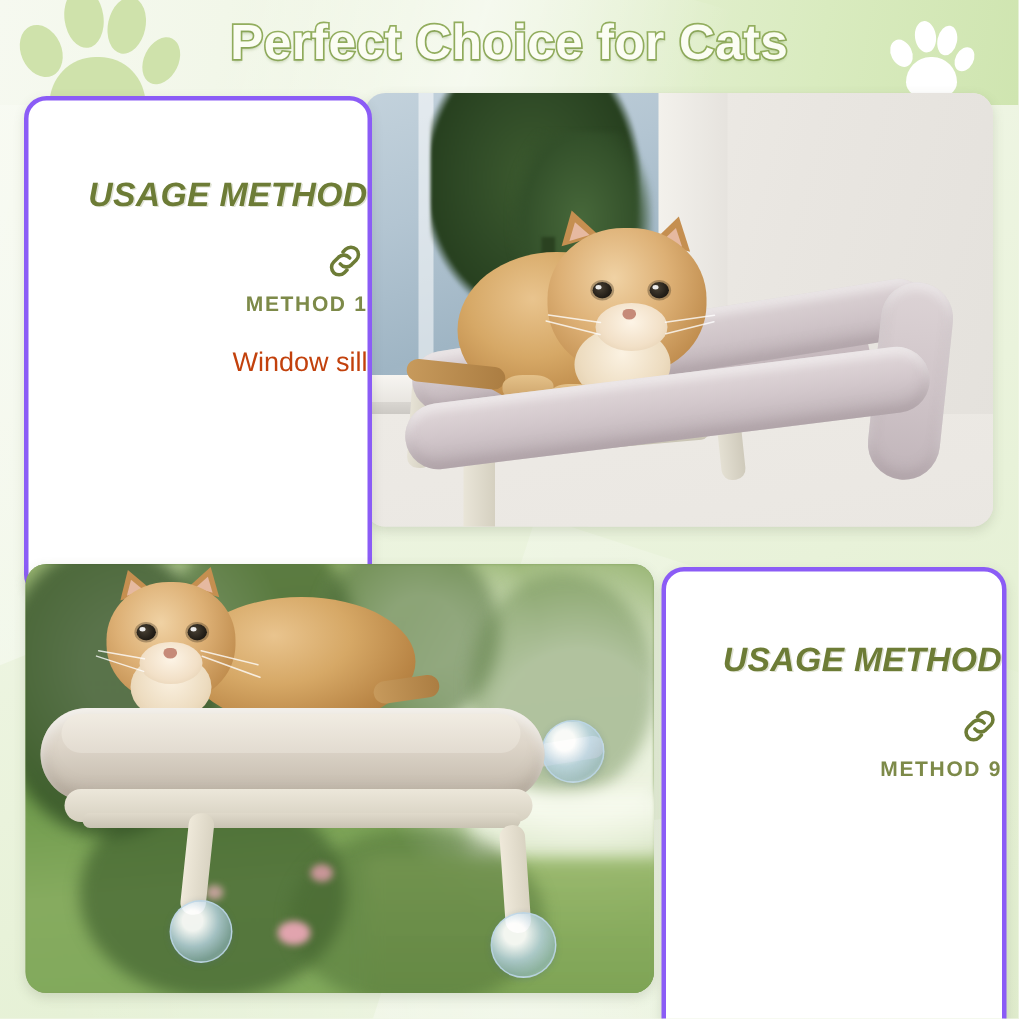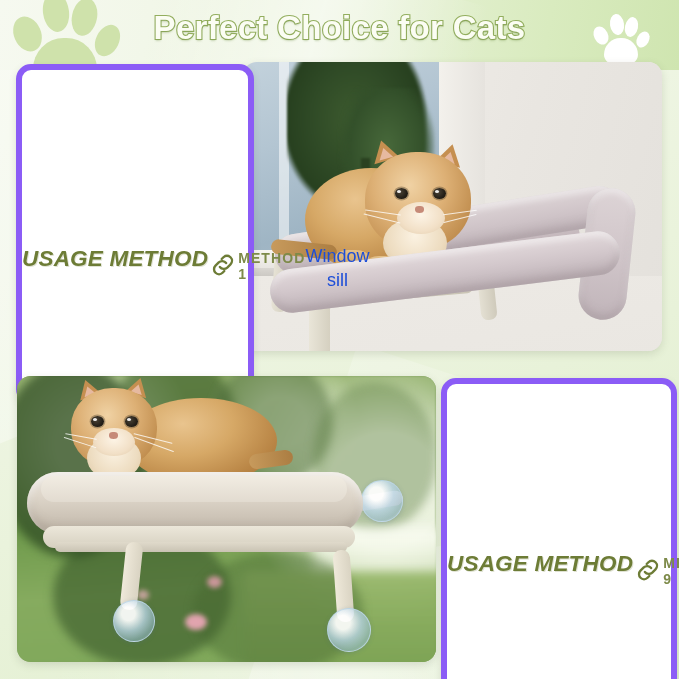--- a/index.html
+++ b/index.html
@@ -44,35 +44,35 @@
     position:absolute;left:0;top:9px;width:679px;text-align:center;
     font-size:33px;font-weight:bold;letter-spacing:.3px;
     color:#fbfdf3;
     -webkit-text-stroke:2.2px #93ae5e;
     paint-order:stroke fill;
     text-shadow:0 2px 2px rgba(120,150,80,.35);
   }
 
   
   .card{
-    position:absolute;background:#fff;border:6px solid #8b5cf6;border-radius:15px;
+    position:absolute;background:#fff;border:3px solid #8b5cf6;border-radius:15px;
     box-shadow:0 3px 7px rgba(90,100,70,.17);
-    display:flex;flex-direction:row;align-items:center;
+    display:flex;flex-direction:column;align-items:flex-end;
   }
   .card-head{
     font-size:22.5px;font-weight:bold;font-style:italic;color:#6d7c36;
     letter-spacing:.2px;text-shadow:1px 1px 0 rgba(109,124,54,.22);
     white-space:nowrap;
   }
   .chain{margin-top:16px;}
   .card-sub{
-    margin-top:14px;font-size:14px;font-weight:bold;color:#7d8a49;letter-spacing:1.1px;
+    font-size:14px;font-weight:bold;color:#7d8a49;letter-spacing:1.1px;
   }
   .card-body{
-    margin-top:20px;font-size:18px;color:#1d4ed8;line-height:1.32;text-align:center;
+    margin-top:20px;font-size:18px;color:#c2410c;line-height:1.32;text-align:center;
   }
 
   
   .photo{position:absolute;overflow:hidden;border-radius:14px;
     box-shadow:0 3px 8px rgba(90,100,70,.18);}
 
   
   #photo-top{left:243px;top:62px;width:419px;height:289px;background:#eceae6;}
   .wall-right{position:absolute;right:0;top:0;width:270px;height:100%;
     background:linear-gradient(105deg,#efece7 0%,#e9e6e1 45%,#e4e1dc 100%);}

